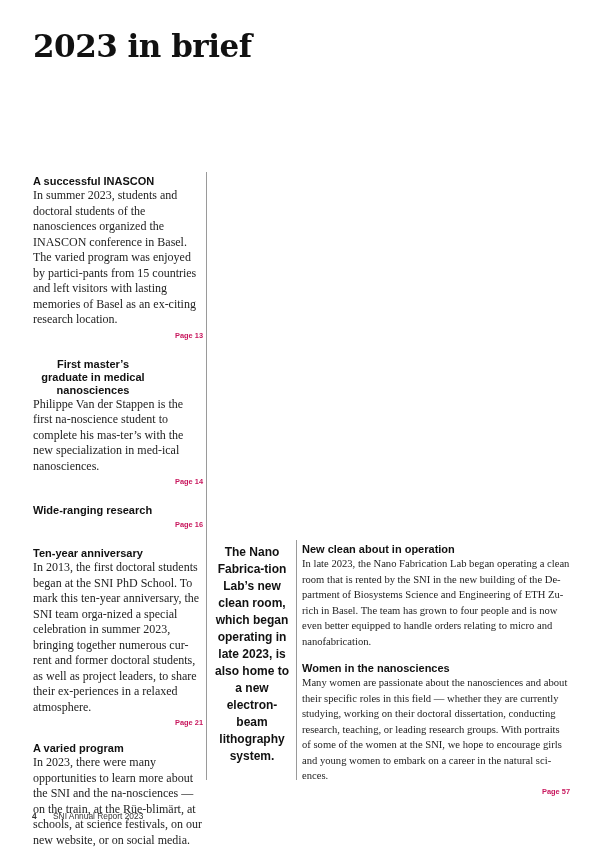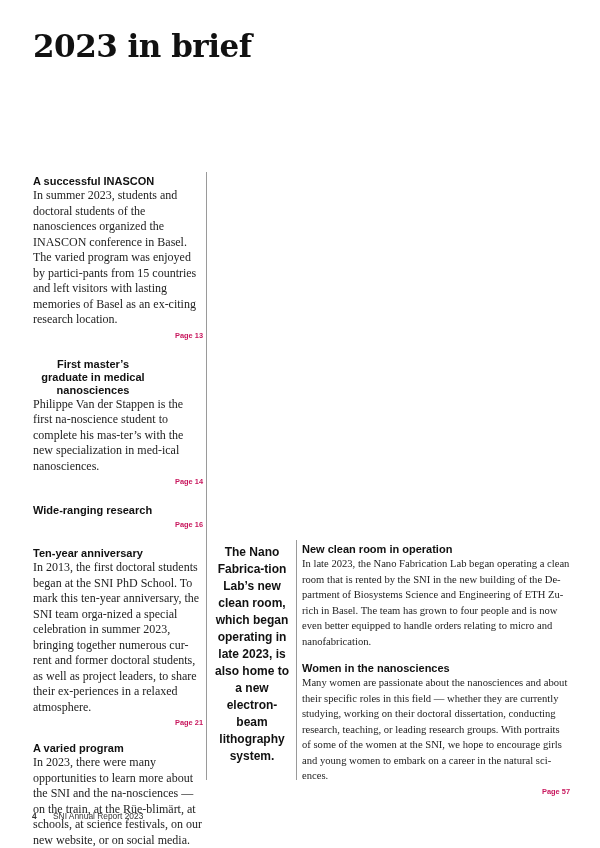--- a/index.html
+++ b/index.html
@@ -65,21 +65,21 @@
     <div class="h">A varied program</div>
     <div class="p">In 2023, there were many opportunities to learn more about the SNI and the na-nosciences — on the train, at the Rüe-blimärt, at schools, at science festivals, on our new website, or on social media.</div>
 
   </div>
 </div>
 
 <div class="caption">The Nano Fabrica-tion Lab’s new clean room, which began operating in late 2023, is also home to a new electron-beam lithography system.</div>
 
 <div class="col-right">
   <div class="block" style="margin-bottom:13px;">
-    <div class="h">New clean room in operation</div>
+    <div class="h">New clean about in operation</div>
     <div class="p">In late 2023, the Nano Fabrication Lab began operating a clean room that is rented by the SNI in the new building of the De-partment of Biosystems Science and Engineering of ETH Zu-rich in Basel. The team has grown to four people and is now even better equipped to handle orders relating to micro and nanofabrication.</div>
   </div>
   <div class="block">
     <div class="h">Women in the nanosciences</div>
     <div class="p">Many women are passionate about the nanosciences and about their specific roles in this field — whether they are currently studying, working on their doctoral dissertation, conducting research, teaching, or leading research groups. With portraits of some of the women at the SNI, we hope to encourage girls and young women to embark on a career in the natural sci-ences.</div>
     <div class="pg">Page 57</div>
   </div>
 </div>
 
 <div class="footer">

